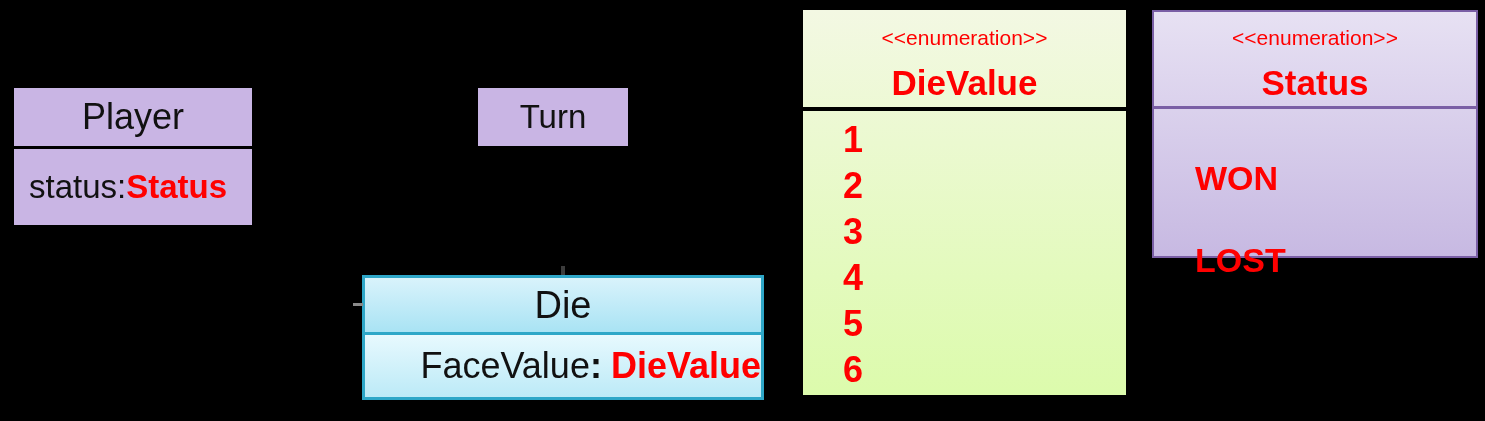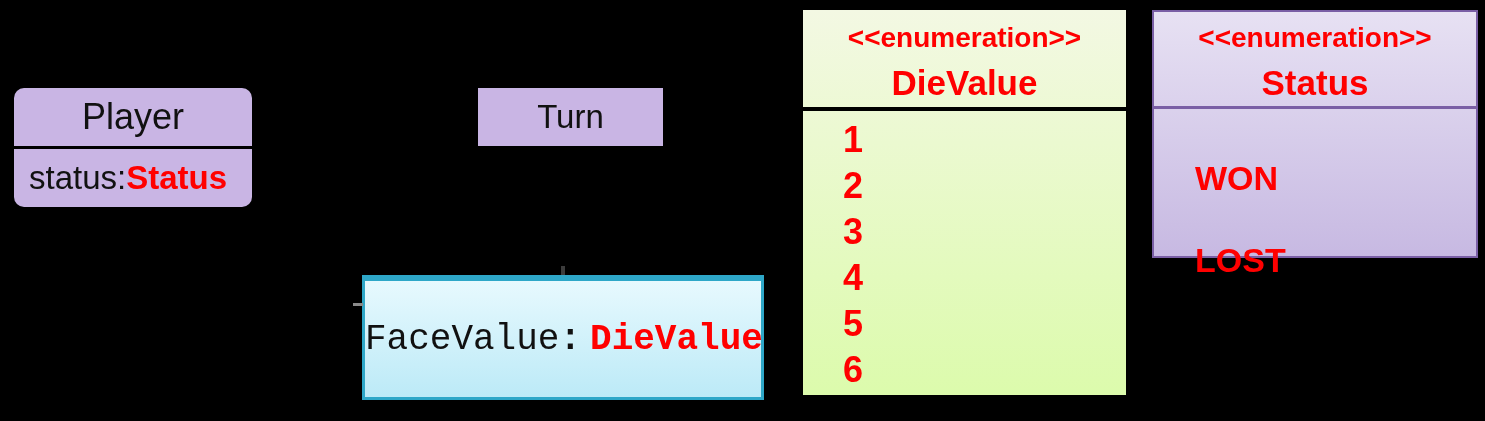--- a/index.html
+++ b/index.html
@@ -14,41 +14,41 @@
   .shape { position: absolute; box-sizing: border-box; display: flex; flex-direction: column; }
 
   
   .hdr { display: flex; align-items: center; justify-content: center; color: var(--text_black); }
   .divider { width: 100%; flex: none; }
   .attr { display: flex; align-items: center; color: var(--text_black); }
   .red-bold { color: var(--accent_red); font-weight: 700; }
   .bold { font-weight: 700; }
 
   
-  .player-box { left: 14px; top: 88px; width: 238px; height: 119px; background: var(--class_fill_purple); border-radius: 10px; }
+  .player-box { left: 14px; top: 88px; width: 238px; height: 137px; background: var(--class_fill_purple); }
   .player-box .hdr { height: 58px; font-size: 36px; }
   .player-box .divider { height: 3px; background: var(--divider_black); }
   .player-box .attr { flex: 1; padding-left: 15px; font-size: 33px; }
 
   
-  .turn-box { left: 478px; top: 88px; width: 185px; height: 58px; background: var(--class_fill_purple); }
+  .turn-box { left: 478px; top: 88px; width: 150px; height: 58px; background: var(--class_fill_purple); }
   .turn-box .hdr { height: 100%; font-size: 33px; }
 
   
   .die-box { left: 362px; top: 275px; width: 402px; height: 125px; border: 3px solid var(--die_border_teal); }
   .die-box .hdr { height: 54px; font-size: 38px;
     background: linear-gradient(to bottom, var(--die_header_top), var(--die_header_bottom)); }
   .die-box .divider { height: 3px; background: var(--die_border_teal); }
-  .die-box .attr { flex: 1; justify-content: space-between; font-size: 36px;
-    background: linear-gradient(to bottom, var(--die_body_top), var(--die_body_bottom)); font-family: Liberation Mono, monospace; }
+  .die-box .attr { flex: 1; justify-content: flex-end; font-size: 36px;
+    background: linear-gradient(to bottom, var(--die_body_top), var(--die_body_bottom)); }
   .die-box .attr .type { margin-left: 9px; }
 
   
   .enum-hdr { display: flex; flex-direction: column; align-items: center; justify-content: center; flex: none; }
-  .enum-stereotype { font-size: 28px; line-height: 45px; font-weight: 700; color: var(--accent_red); }
+  .enum-stereotype { font-size: 21px; line-height: 45px; font-weight: 400; color: var(--accent_red); }
   .enum-name { font-size: 35px; line-height: 45px; font-weight: 700; color: var(--accent_red); }
   .enum-body { display: flex; flex-direction: column; }
   .enum-value { font-weight: 700; color: var(--accent_red); }
 
   .dievalue-box { left: 803px; top: 10px; width: 323px; height: 385px;
     background: linear-gradient(to bottom, var(--enum_green_top), var(--enum_green_bottom)); }
   .dievalue-box .enum-hdr { height: 95px; padding-top: 2px; }
   .dievalue-box .divider { height: 4px; background: var(--divider_black); }
   .dievalue-box .enum-body { padding: 6px 0 0 40px; }
   .dievalue-box .enum-value { font-size: 36px; line-height: 46px; }
@@ -79,20 +79,21 @@
         <span>:</span>
         <span class="red-bold">Status</span>
     </div>
   </section>
 
   <section class="shape turn-box">
     <div class="hdr">Turn</div>
   </section>
 
   <section class="shape die-box">
+    <div class="hdr">Die</div>
     <div class="divider"></div>
     <div class="attr">
       <span>FaceValue</span>
         <span class="bold">:</span>
         <span class="red-bold type">DieValue</span>
     </div>
   </section>
 
   <section class="shape dievalue-box">
     <div class="enum-hdr">

